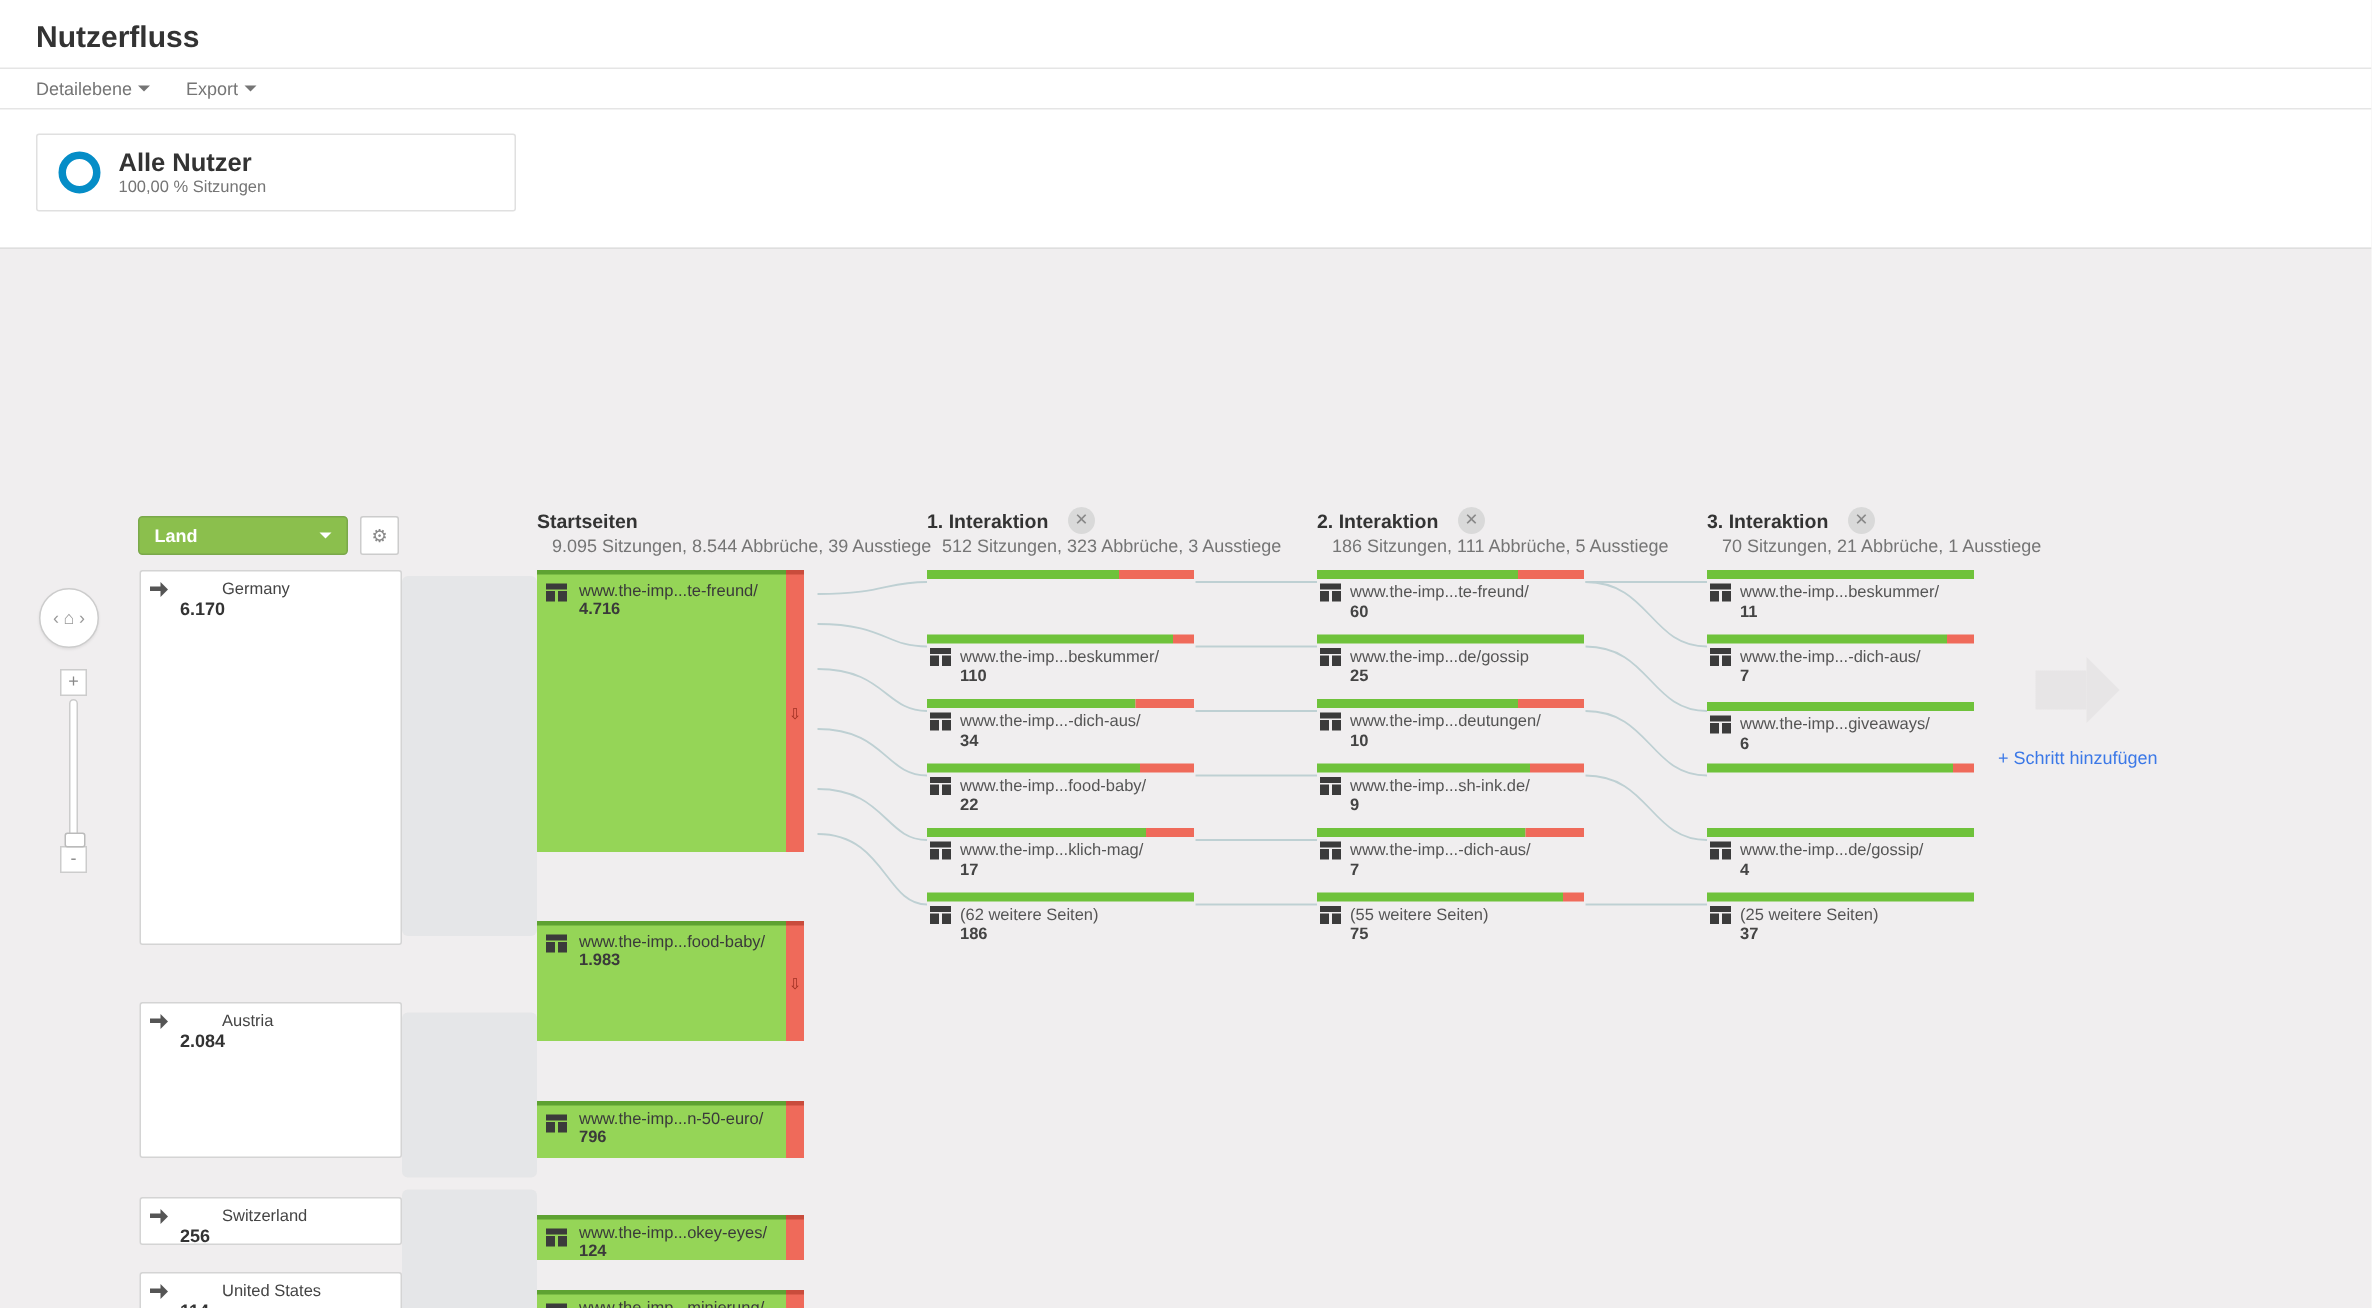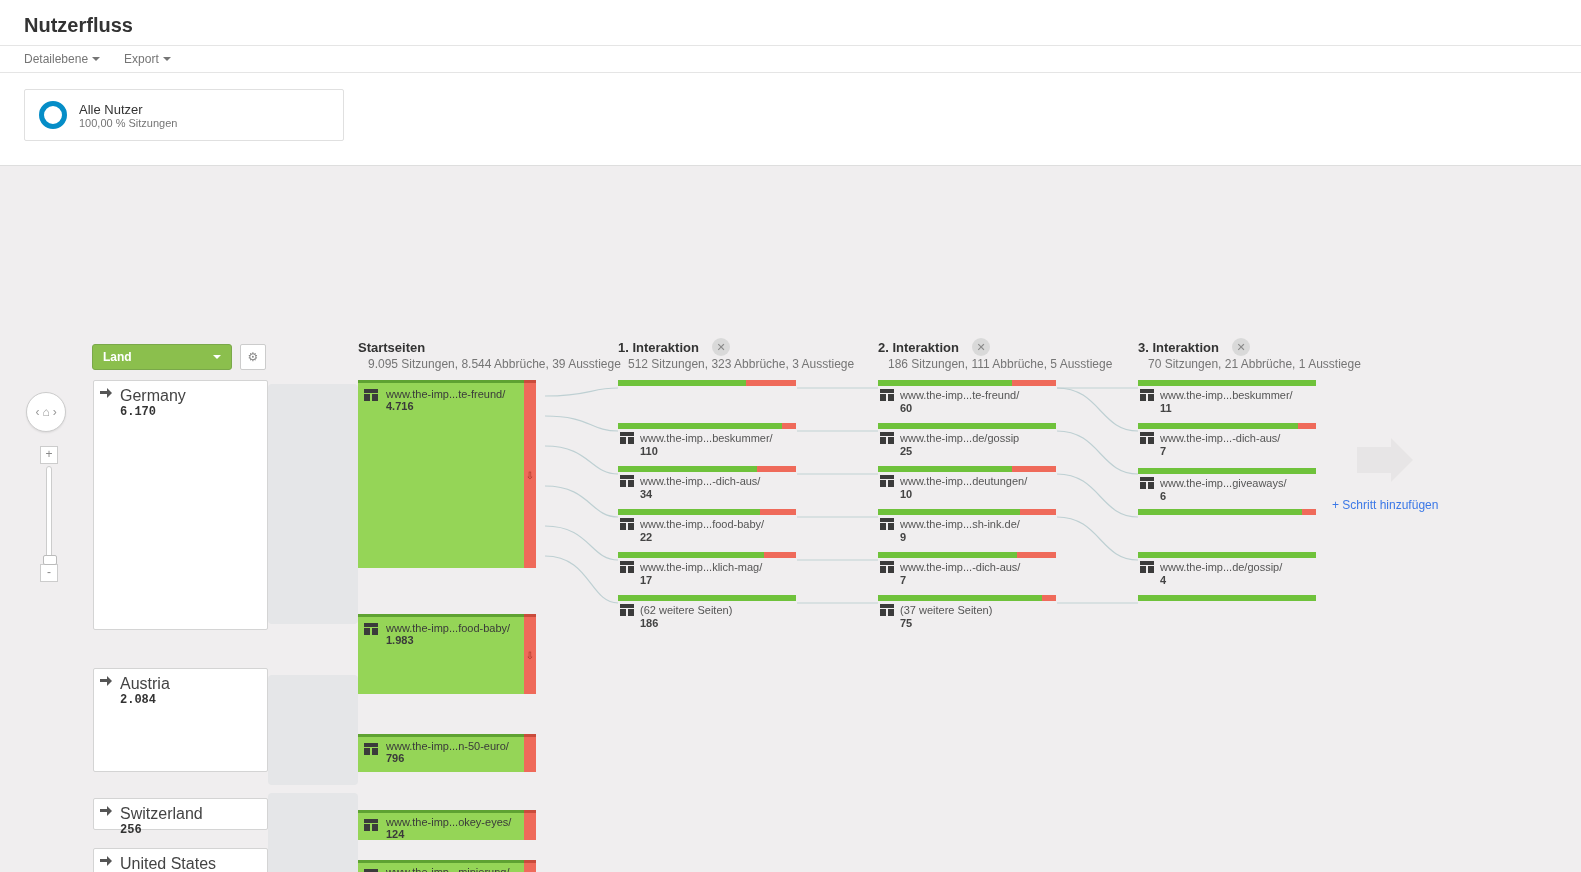--- a/index.html
+++ b/index.html
@@ -6,21 +6,21 @@
   body{background:#fff;color:#333;font-size:12px;width:1581px;position:relative;}
   .page-title{font-size:20px;font-weight:bold;padding:14px 24px 8px;}
   .toolbar{border-top:1px solid #e5e5e5;border-bottom:1px solid #e5e5e5;padding:6px 24px;display:flex;gap:24px;color:#757575;}
   .toolbar .tb-item{display:flex;align-items:center;gap:4px;cursor:pointer;font-size:12px;}
   .caret{width:0;height:0;border-left:4px solid transparent;border-right:4px solid transparent;border-top:4px solid #757575;display:inline-block;}
   .segments{padding:16px 24px 24px;display:flex;gap:12px;}
   .seg-card{background:#fff;border:1px solid #e0e0e0;border-radius:2px;padding:10px 14px;display:flex;align-items:center;gap:12px;min-width:320px;height:52px;}
   .seg-card.ghost{border:1px dashed #d9d9d9;color:#9e9e9e;}
   .donut{width:28px;height:28px;border-radius:50%;border:5px solid #058dc7;}
   .donut.ghost{border:5px solid #e6e6e6;}
-  .seg-title{font-weight:normal;font-size:13px;color:#333;}
+  .seg-title{font-weight:bold;font-size:17px;color:#333;}
   .seg-sub{font-size:11px;color:#757575;}
   .canvas{background:#f0eeef;border-top:1px solid #dedede;position:relative;height:720px;overflow:hidden;}
   
   .navball{position:absolute;left:26px;top:226px;width:40px;height:40px;border:1px solid #ccc;border-radius:50%;background:#fff;display:flex;align-items:center;justify-content:center;color:#999;font-size:11px;box-shadow:0 1px 2px rgba(0,0,0,0.08);}
   .navball span{font-size:12px;}
   .zoom{position:absolute;left:40px;top:280px;width:18px;display:flex;flex-direction:column;align-items:center;}
   .zoom-btn{width:18px;height:18px;border:1px solid #ccc;background:#fff;color:#888;font-size:12px;line-height:14px;text-align:center;cursor:pointer;}
   .zoom-track{width:6px;height:96px;background:#fff;border:1px solid #ccc;margin:2px 0;position:relative;border-radius:3px;}
   .zoom-thumb{position:absolute;left:-4px;bottom:-4px;width:14px;height:10px;background:#fff;border:1px solid #bbb;border-radius:2px;}
   
@@ -31,22 +31,22 @@
   
   .col-head{position:absolute;top:174px;}
   .col-head .h1{font-weight:bold;font-size:13px;color:#333;}
   .col-head .h2{font-size:12px;color:#757575;margin-top:2px;margin-left:10px;}
   .del-col{position:absolute;top:172px;width:18px;height:18px;border-radius:50%;background:#d9d9d9;color:#888;text-align:center;line-height:18px;font-size:11px;cursor:pointer;}
   
   .cn{position:absolute;background:#fff;border:1px solid #d4d4d4;border-radius:2px;padding:6px 8px 6px 26px;width:175px;}
   .cn .arrow-in{position:absolute;left:6px;top:6px;width:14px;height:12px;}
   .cn .arrow-in:before{content:"";position:absolute;left:0;top:4px;width:8px;height:3px;background:#555;}
   .cn .arrow-in:after{content:"";position:absolute;left:7px;top:1px;border-left:5px solid #555;border-top:5px solid transparent;border-bottom:5px solid transparent;}
-  .cn-title{font-size:16px;color:#444;}
-  .cn-val{font-weight:bold;font-size:12px;color:#333;font-family:Liberation Mono, monospace;}
+  .cn-title{font-size:11px;color:#444;margin-left:28px;}
+  .cn-val{font-weight:bold;font-size:12px;color:#333;}
   
   .pn{position:absolute;display:flex;}
   .pn-body{background:#95d557;border-top:3px solid #5ea232;position:relative;padding:5px 8px 5px 28px;}
   .pn-body.small{padding:3px 8px 3px 28px;}
   .pn-ico{position:absolute;left:6px;top:6px;width:14px;height:12px;}
   .pn-ico:before{content:"";position:absolute;left:0;top:0;width:14px;height:4px;background:#3b3b3b;}
   .pn-ico:after{content:"";position:absolute;left:0;top:5px;width:6px;height:7px;background:#3b3b3b;box-shadow:8px 0 0 #3b3b3b;}
   .pn-title{font-size:11px;color:#3a3a3a;white-space:nowrap;overflow:hidden;text-overflow:ellipsis;}
   .pn-val{font-size:11px;font-weight:bold;color:#3a3a3a;}
   .pn-drop{background:#ef6a5a;width:12px;border-top:3px solid #c94c3c;display:flex;align-items:center;justify-content:center;color:#a13023;font-size:10px;}
@@ -373,21 +373,21 @@
         </div>
       </div>
       <div class="gn" style="top: 215px; position: absolute;">
         <div class="gn-bar">
           <div class="g" style="width:164px"></div>
           <div class="r" style="width:14px"></div>
         </div>
         <div class="gn-row">
           <div class="gn-ico"></div>
           <div>
-            <div class="gn-title">(37 weitere Seiten)</div>
+            <div class="gn-title">(55 weitere Seiten)</div>
             <div class="gn-val">75</div>
           </div>
         </div>
       </div>
     </div>
   <div id="col-i3" style="position:absolute;left:1138px;top:214px;">
       <div class="gn" style="top: 0px; position: absolute;">
         <div class="gn-bar">
           <div class="g" style="width:178px"></div>
           <div class="r" style="width:0px"></div>
@@ -442,20 +442,27 @@
           <div>
             <div class="gn-title">www.the-imp...de/gossip/</div>
             <div class="gn-val">4</div>
           </div>
         </div>
       </div>
       <div class="gn" style="top: 215px; position: absolute;">
         <div class="gn-bar">
           <div class="g" style="width:178px"></div>
           <div class="r" style="width:0px"></div>
+        </div>
+        <div class="gn-row">
+          <div class="gn-ico"></div>
+          <div>
+            <div class="gn-title">(25 weitere Seiten)</div>
+            <div class="gn-val">37</div>
+          </div>
         </div>
       </div>
     </div>
 
   <div class="add-step">
     <div class="big-arrow"></div>
     <div class="lbl">+ Schritt hinzufügen</div>
   </div>
 
 </div>

